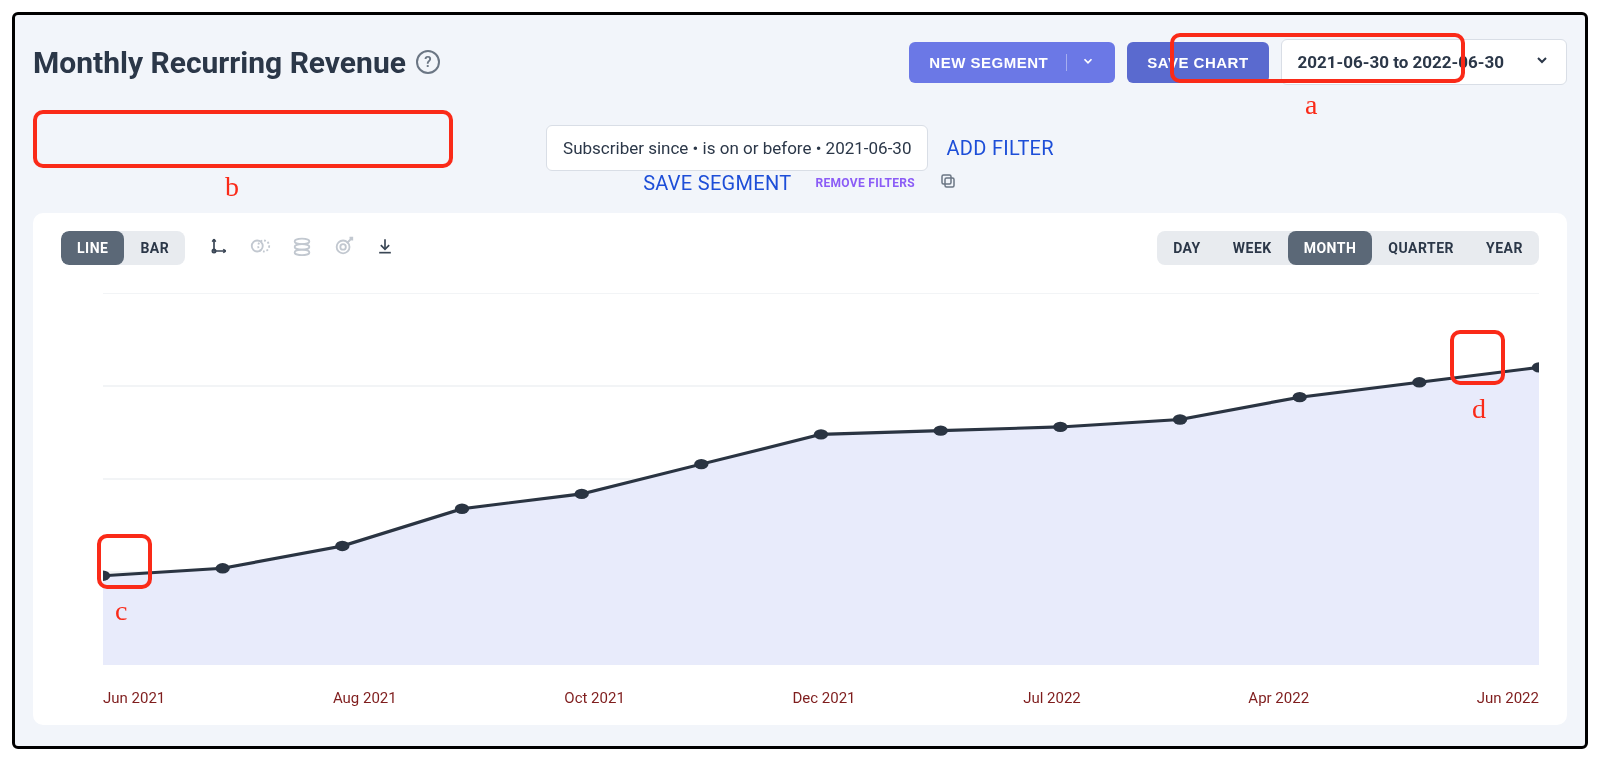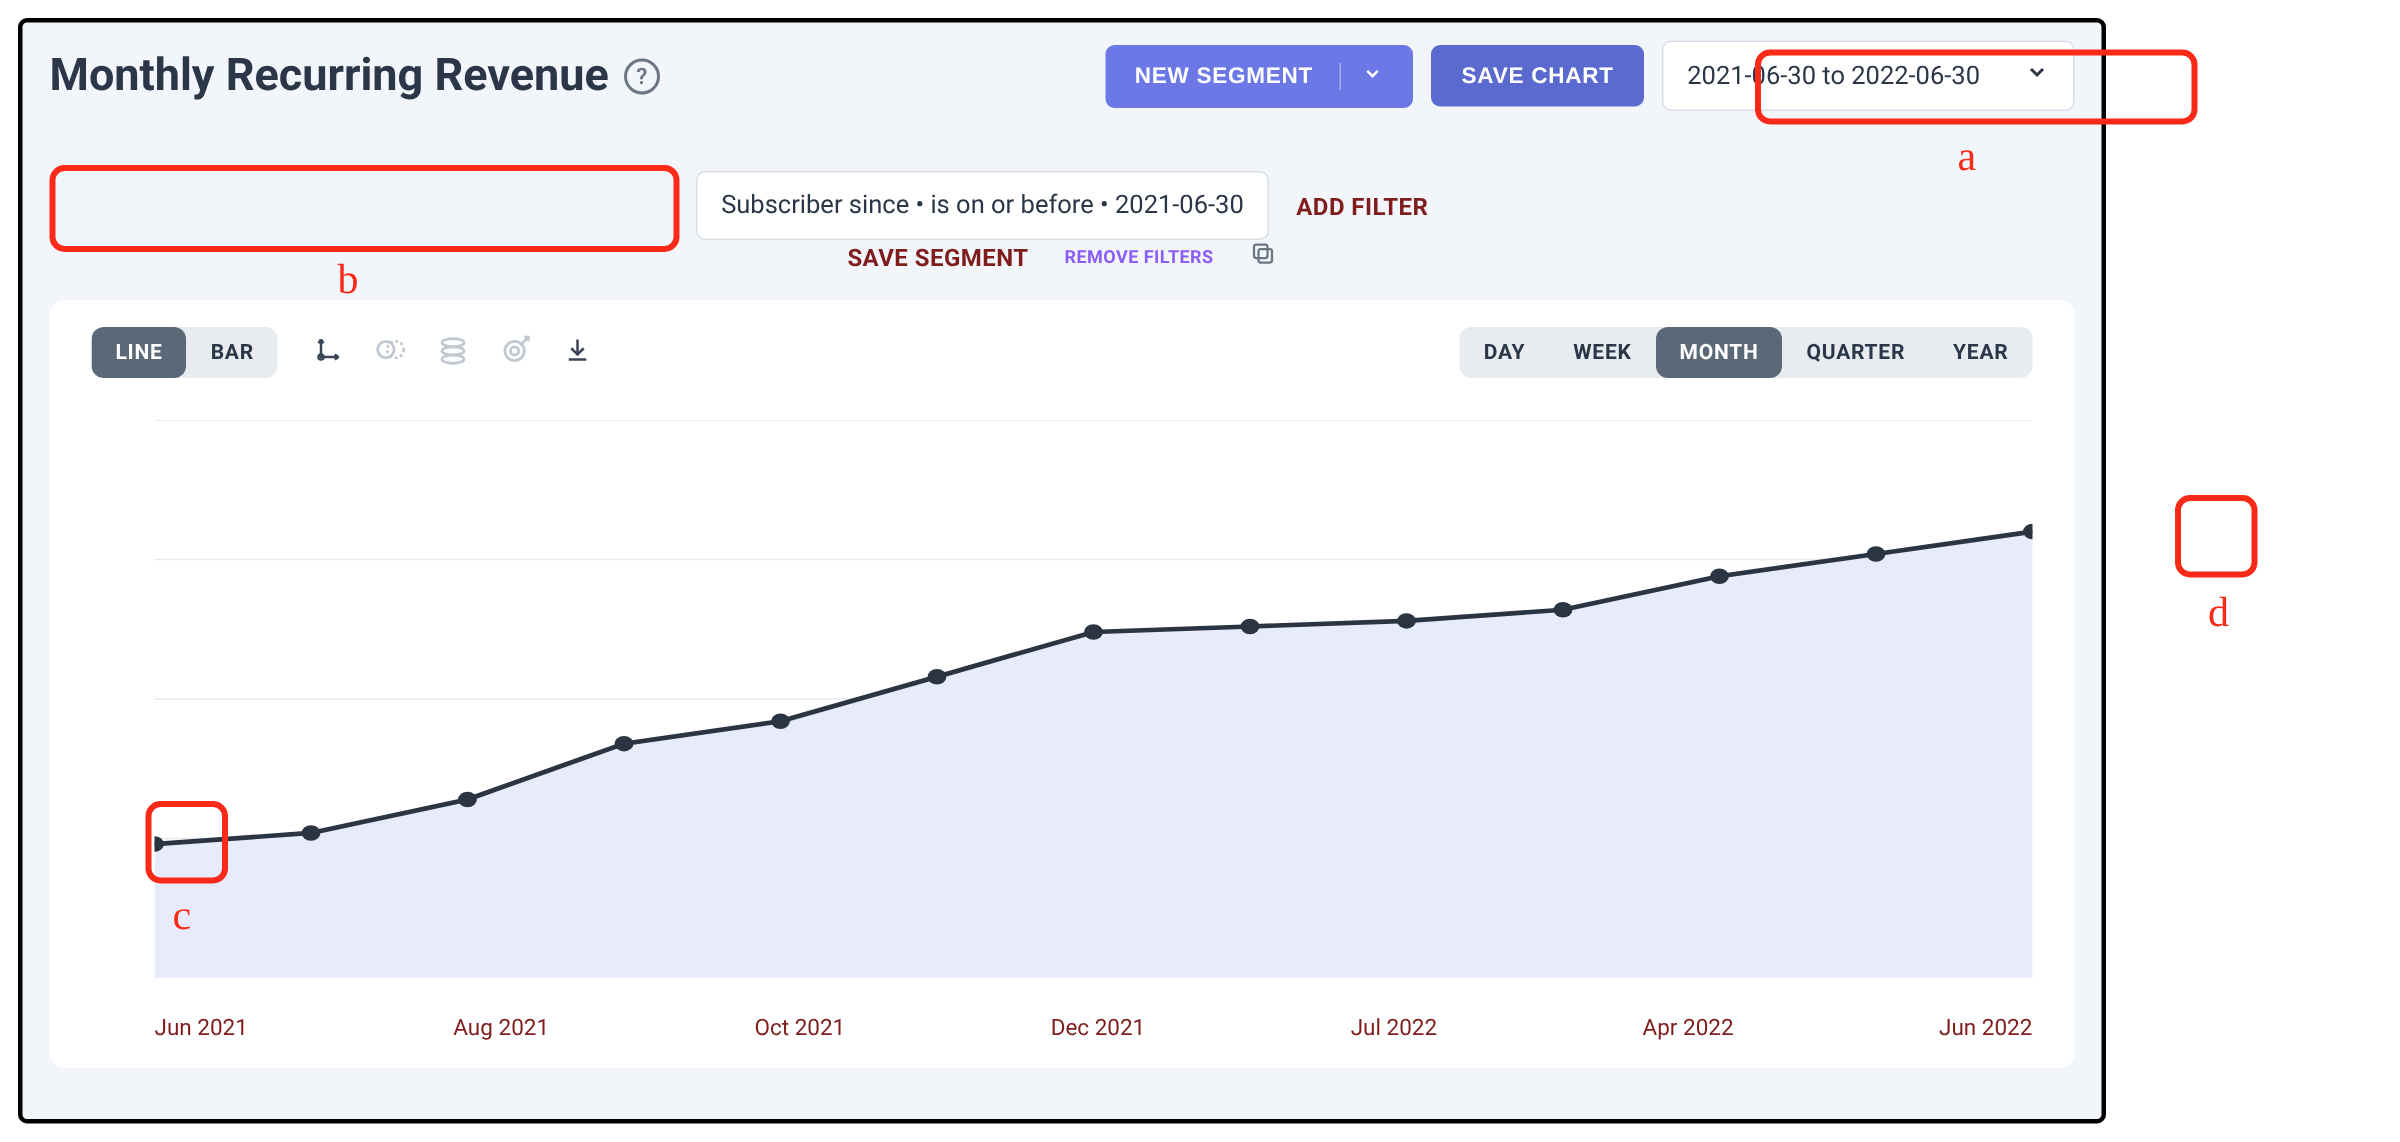--- a/index.html
+++ b/index.html
@@ -1,32 +1,32 @@
 <!DOCTYPE html>
 <html><head>
 <meta charset="utf-8">
 <style>
   * { box-sizing: border-box; margin: 0; padding: 0; }
   body { font-family: -apple-system, BlinkMacSystemFont, "Segoe UI", Roboto, sans-serif; background:#fff; padding:12px; }
-  .frame { border:3px solid #000; border-radius:6px; padding:12px 18px 20px 18px; width:1392px; height:737px; position:relative; background:#f2f5fa; }
+  .frame { border:3px solid #000; border-radius:6px; padding:24px 18px 20px 18px; width:1576px; height:737px; position:relative; background:#f2f5fa; }
   .header-row { display:flex; align-items:center; justify-content:space-between; }
   .title { font-size:30px; font-weight:700; color:#2b3748; display:flex; align-items:center; gap:10px; }
   .qmark { width:24px; height:24px; border:2px solid #6b7684; border-radius:50%; display:inline-flex; align-items:center; justify-content:center; font-size:15px; color:#6b7684; font-weight:600; }
   .header-buttons { display:flex; gap:12px; align-items:center; }
   .btn { border:none; cursor:pointer; font-weight:700; font-size:15px; letter-spacing:.5px; border-radius:6px; padding:12px 20px; }
   .btn-save { background:#5a6acf; color:#fff; }
   .btn-newseg { background:#6b78e6; color:#fff; display:flex; align-items:center; }
   .btn-newseg .chev { margin-left:18px; padding-left:14px; border-left:1px solid rgba(255,255,255,.4); }
-  .date-picker { background:#fff; border:1px solid #d9dee6; border-radius:6px; padding:12px 16px; display:flex; align-items:center; gap:30px; font-size:17px; color:#2b3748; font-weight:400; position:relative; }
+  .date-picker { background:#fff; border:1px solid #d9dee6; border-radius:6px; padding:12px 16px; display:flex; align-items:center; gap:30px; font-size:17px; color:#2b3748; font-weight:700; position:relative; }
   .annot-box { position:absolute; border:4px solid #fa2a18; border-radius:10px; pointer-events:none; }
   .annot-label { position:absolute; color:#fa2a18; font-size:28px; font-weight:500; pointer-events:none; font-family:serif;}
   .filter-row { display:flex; align-items:center; justify-content:space-between; margin-top:40px;flex-direction:column; }
   .filter-left { display:flex; align-items:center; gap:18px; }
   .filter-chip { background:#fff; border:1px solid #d9dee6; border-radius:6px; padding:12px 16px; font-size:17px; color:#2b3748; }
-  .link { color:#7f1d1d; font-weight:700; font-size:16px; letter-spacing:.3px; cursor:pointer; }
+  .link { color:#1d4ed8; font-weight:400; font-size:20px; letter-spacing:.3px; cursor:pointer; }
   .muted { color:#8b5cf6; font-weight:700; font-size:12px; letter-spacing:.3px; }
   .filter-right { display:flex; align-items:center; gap:24px; }
   .copy-icon svg { width:18px; height:18px; stroke:#6b7684; }
   .chart-card { background:#fff; border-radius:10px; margin-top:18px; padding:18px 28px 22px 28px; height:512px; position:relative; }
   .toolbar-row { display:flex; align-items:center; justify-content:space-between; }
   .seg-group { background:#e8ebef; border-radius:8px; display:flex; overflow:hidden; }
   .seg-btn { padding:9px 16px; font-weight:700; font-size:14px; letter-spacing:.5px; color:#2b3748; cursor:pointer; }
   .seg-btn.active { background:#5b6877; color:#fff; border-radius:8px;text-align:center; }
   .tool-icons { display:flex; gap:20px; margin-left:24px; align-items:center; }
   .tool-icons span { color:#9aa3b0; cursor:pointer; }

